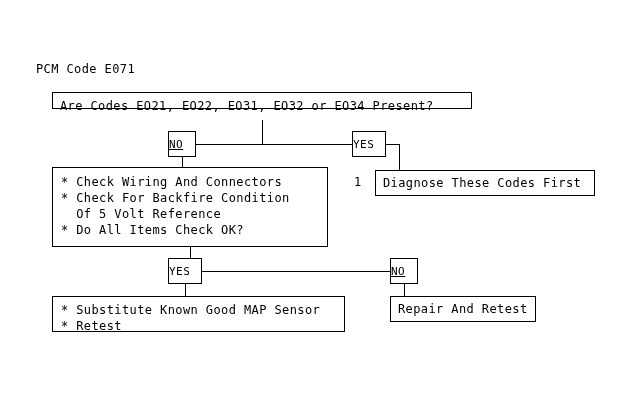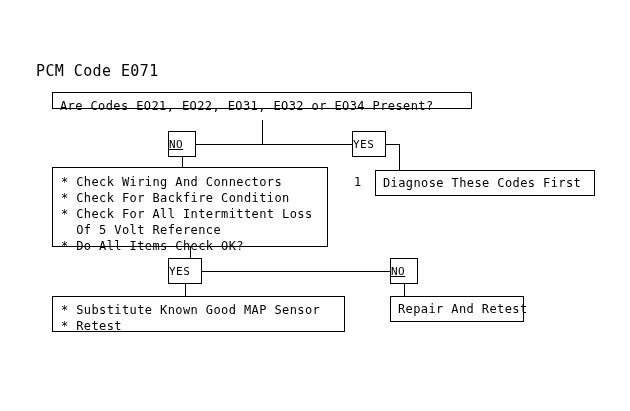--- a/index.html
+++ b/index.html
@@ -13,21 +13,21 @@
     height: 411px;
     background: #ffffff;
     overflow: hidden;
     font-family: "DejaVu Sans Mono", "Liberation Mono", monospace;
     color: #000000;
   }
   .title {
     position: absolute;
     left: 36px;
     top: 62px;
-    font-size: 15px;
+    font-size: 12px;
     letter-spacing: 0.4px;
     white-space: nowrap;
   }
   .box {
     position: absolute;
     border: 1px solid #000000;
     background: #ffffff;
     box-sizing: border-box;
     font-size: 12px;
     line-height: 16px;
@@ -67,21 +67,21 @@
     left: 52px;
     top: 296px;
     width: 293px;
     height: 36px;
     padding: 5px 0 0 8px;
   }
   
   #box-repair {
     left: 390px;
     top: 296px;
-    width: 134px;
+    width: 146px;
     height: 26px;
     padding: 4px 7px 0 7px;
   }
   
   .label-box {
     position: absolute;
     border: 1px solid #000000;
     background: #ffffff;
     box-sizing: border-box;
     font-size: 11px;
@@ -146,21 +146,20 @@
   </div>
 
   <div class="ln lv" style="left:182px; top:157px; height:10px;"></div>
 
   <div class="ln lh" style="left:386px; top:144px; width:14px;"></div>
   <div class="ln lv" style="left:399px; top:144px; height:26px;"></div>
 
   <div class="box" id="box-checklist">
     <span class="box-text">* Check Wiring And Connectors</span>
     <span class="box-text">* Check For Backfire Condition</span>
-    <span class="box-text">* Check For All Intermittent Loss</span>
     <span class="box-text">  Of 5 Volt Reference</span>
     <span class="box-text">* Do All Items Check OK?</span>
   </div>
 
   <div class="ref-num">1</div>
 
   <div class="box" id="box-diagnose">
     <span class="box-text">Diagnose These Codes First</span>
   </div>
 

